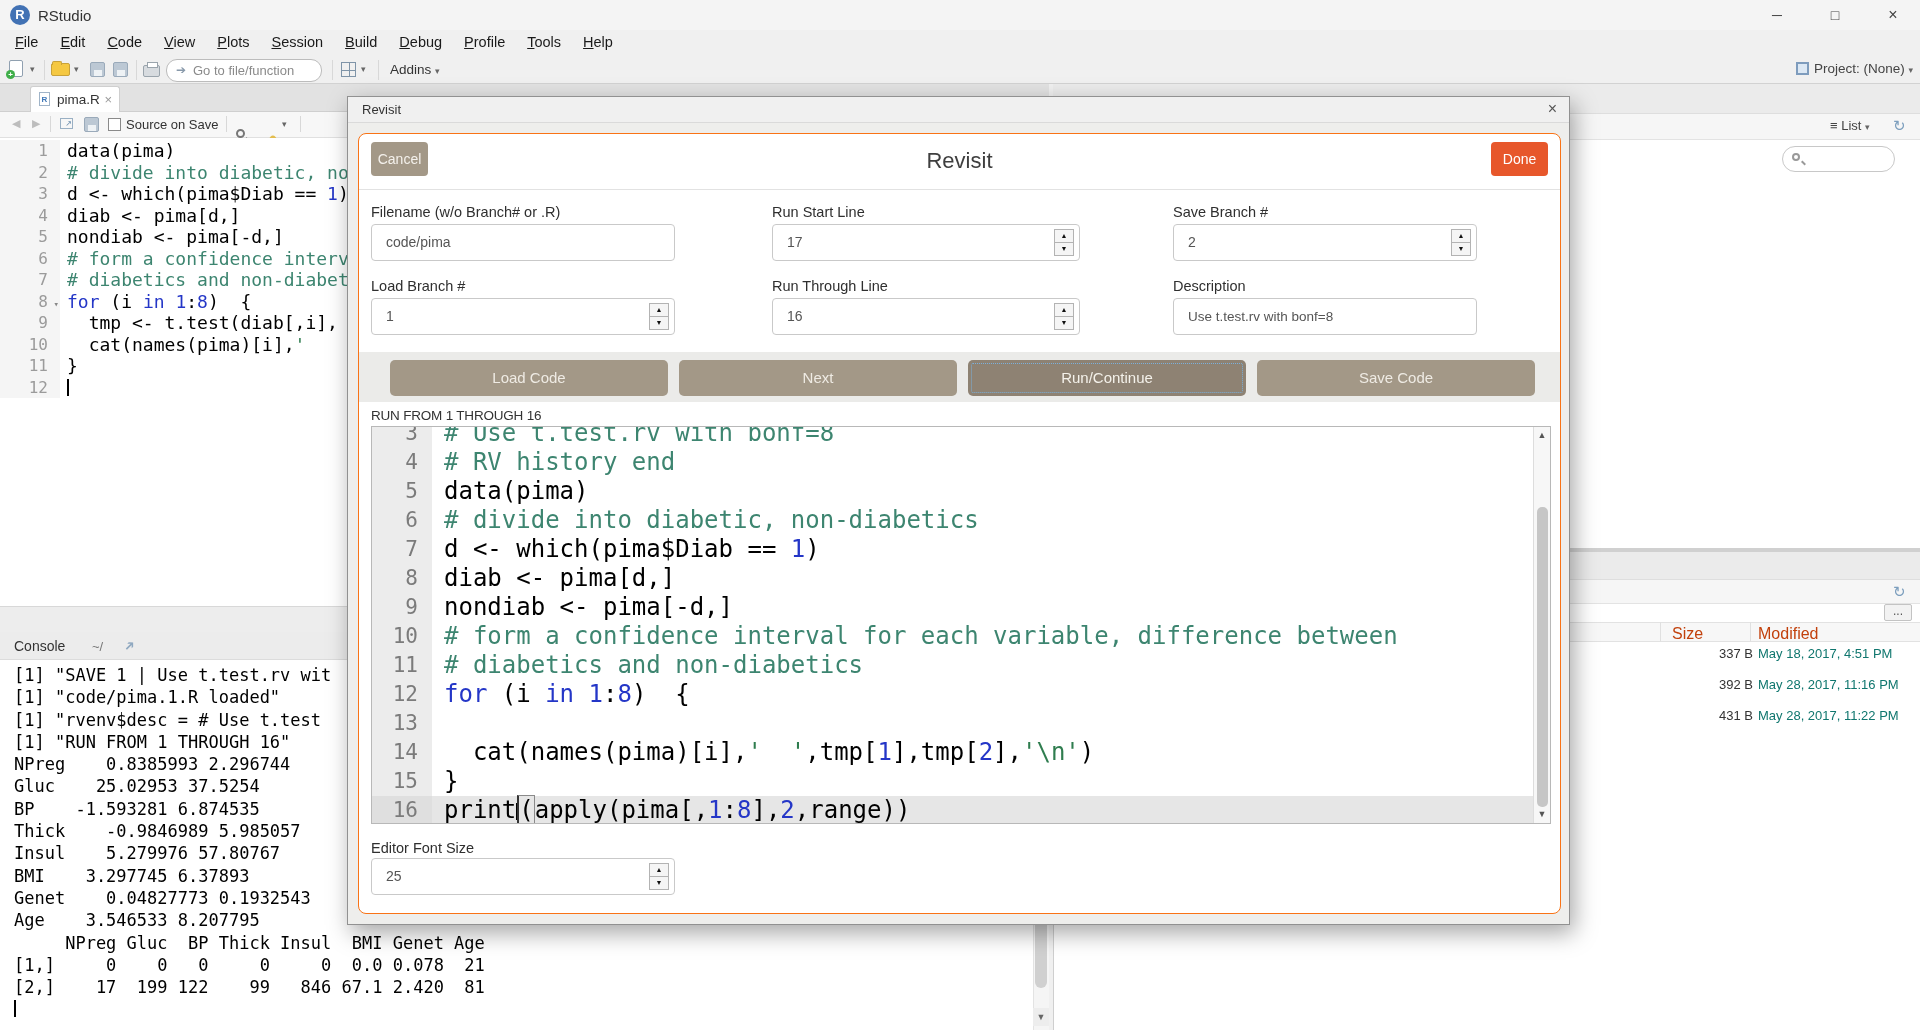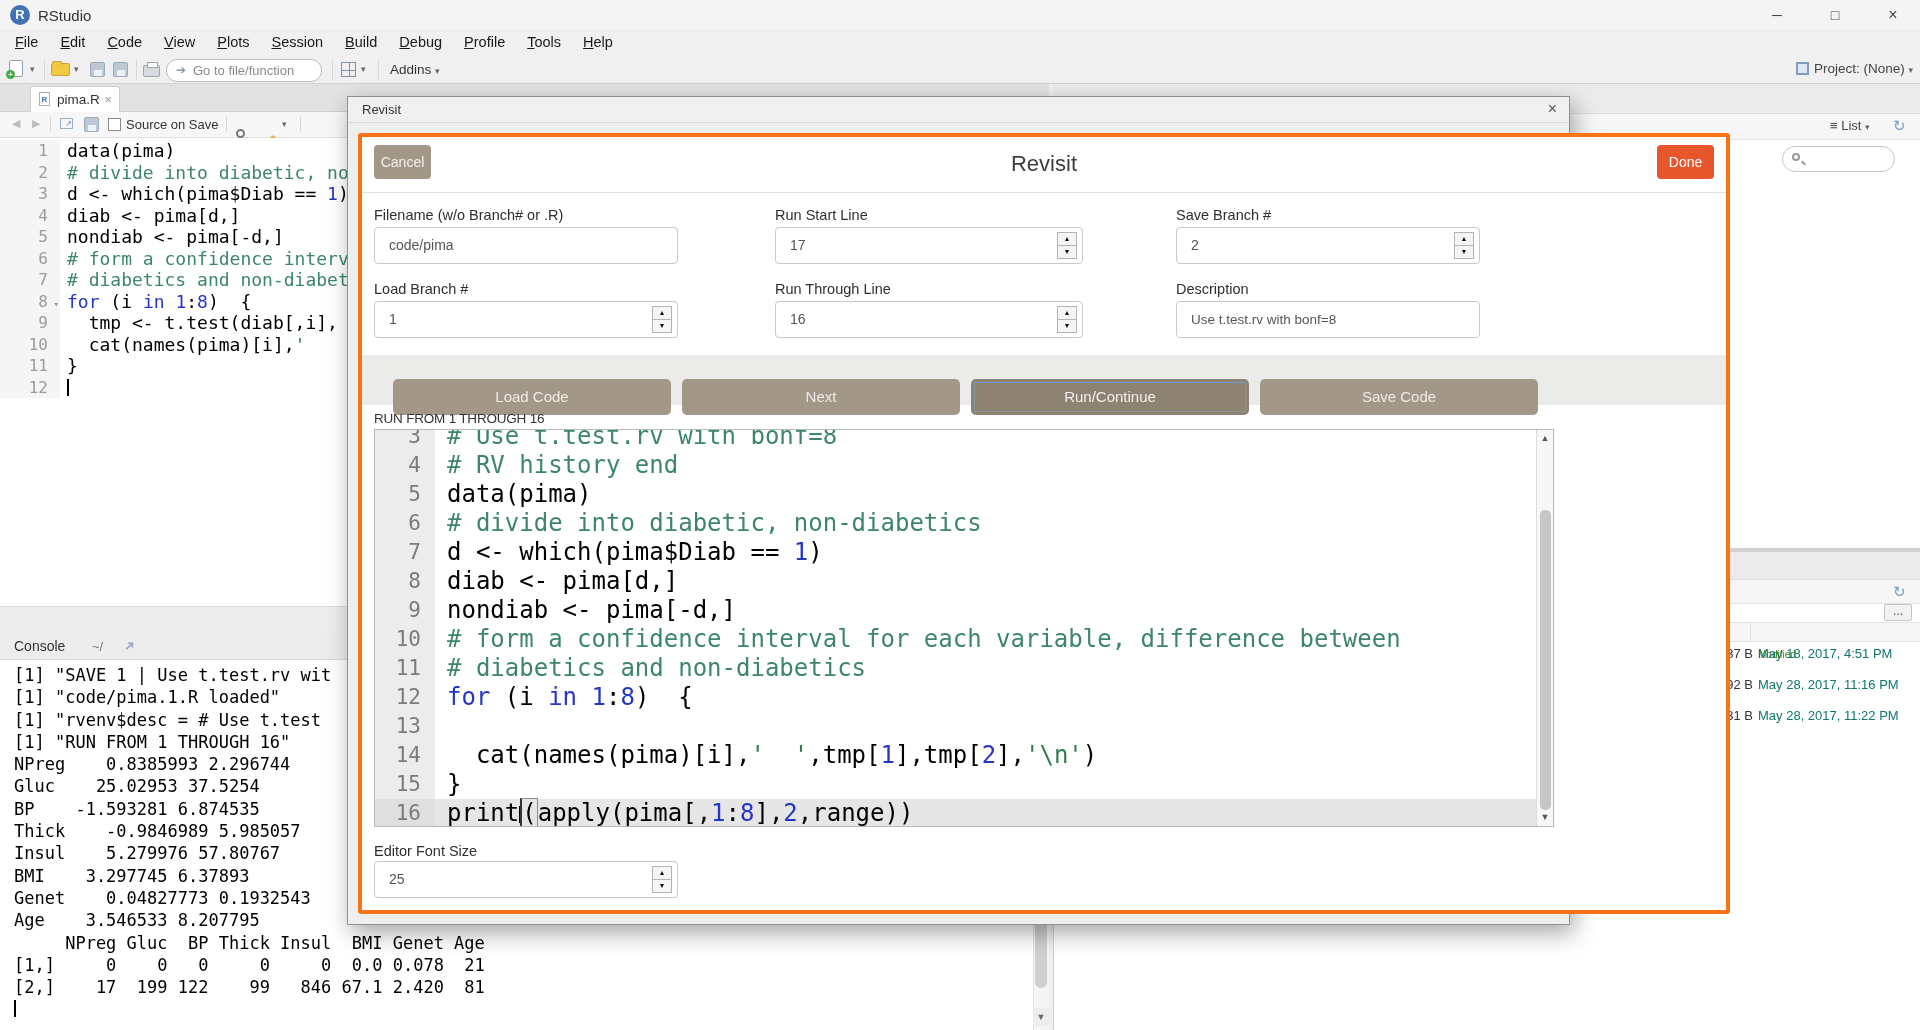--- a/index.html
+++ b/index.html
@@ -88,47 +88,47 @@
   #env-list{left:1830px;top:118px;font-size:13px;color:#444;}
   .refresh{color:#7d9fbe;font-size:15px;}
   #env-search{left:1782px;top:146px;width:113px;height:26px;border:1px solid #c8c8c8;border-radius:13px;background:#fff;}
   .mag-sm{position:absolute;left:1792px;top:153px;width:8px;height:8px;border:2px solid #999;border-radius:50%;}
   .mag-sm:after{content:"";position:absolute;left:7px;top:7px;width:5px;height:2px;background:#999;transform:rotate(45deg);}
   #pane-div{left:1053px;top:548px;width:867px;height:4px;background:#d0d0d0;}
   #files-toolbar{left:1053px;top:580px;width:867px;height:24px;background:#f6f6f6;border-bottom:1px solid #e3e3e3;}
   #files-more{left:1884px;top:604px;width:28px;height:17px;border:1px solid #c3c3c3;background:#f2f2f2;border-radius:2px;
     font-size:12px;color:#555;text-align:center;line-height:13px;}
   #files-header{left:1053px;top:622px;width:867px;height:20px;background:#f7f7f7;border-top:1px solid #e2e2e2;border-bottom:1px solid #e2e2e2;}
-  .col-lab{position:absolute;font-size:10px;color:#4d7c0f;top:625px;margin-top:24px;}
+  .col-lab{position:absolute;font-size:16px;color:#c2410c;top:625px;}
   .vsep{position:absolute;top:622px;width:1px;height:20px;background:#e0e0e0;}
   .file-row{position:absolute;left:1053px;width:867px;height:29px;}
   .f-size{position:absolute;left:600px;width:100px;text-align:right;font-size:13px;color:#333;top:6px;}
   .f-mod{position:absolute;left:705px;font-size:13px;color:#0f766e;top:6px;}
 
   
   #dialog{left:347px;top:96px;width:1223px;height:829px;background:#eeeeec;border:1px solid #919191;
     box-shadow:4px 8px 22px rgba(0,0,0,0.35);}
   #dlg-cap{left:0;top:0;width:100%;height:26px;background:#f0f0f0;border-bottom:1px solid #dadada;}
   #dlg-cap-title{left:14px;top:5px;font-size:13px;color:#333;}
   #dlg-close{right:12px;top:3px;font-size:16px;color:#555;}
-  #dlg-panel{left:10px;top:36px;width:1372px;height:781px;background:#fff;border:4px solid #f97316;border-radius:3px;overflow:hidden;}
+  #dlg-panel{left:10px;top:36px;width:1203px;height:781px;background:#fff;border:1px solid #f97316;border-radius:8px;overflow:hidden;}
   .dbtn{position:absolute;height:34px;border-radius:4px;color:#fff;font-size:14px;text-align:center;line-height:34px;}
   #dlg-cancel{left:12px;top:8px;width:57px;background:var(--taupe);color:#f4f1ec;}
   #dlg-done{right:12px;top:8px;width:57px;background:var(--accent);}
   #dlg-title{left:0;top:14px;width:100%;text-align:center;font-size:22px;color:#3f3f3f;}
   #dlg-hr{left:0;top:55px;width:100%;height:1px;background:#e2e2e2;}
   .fld-lab{position:absolute;font-size:14.5px;color:#2f2f2f;}
   .fld{position:absolute;height:37px;background:#fff;border:1px solid #c9c9c9;border-radius:4px;font-size:14px;color:#555;
     line-height:35px;padding-left:14px;white-space:nowrap;overflow:hidden;}
   .spin{position:absolute;right:5px;top:4px;width:20px;height:27px;display:flex;flex-direction:column;}
   .spin span{flex:1;border:1px solid #b3b3b3;background:#f5f5f5;font-size:7px;color:#111;text-align:center;line-height:12px;}
   .spin span:last-child{margin-top:-1px;}
   #btn-strip{left:0;top:218px;width:100%;height:50px;background:#ebebe9;}
   .dlg-btn{position:absolute;top:8px;width:278px;height:36px;border-radius:5px;background:var(--taupe);
-    color:#efebe4;font-size:15px;text-align:center;line-height:36px;margin-top:16px;}
+    color:#efebe4;font-size:15px;text-align:center;line-height:36px;}
   .dlg-btn.active{background:var(--taupe-act);outline:1px dotted #7ab0dc;outline-offset:-4px;color:#f4f1ea;}
   #run-label{left:12px;top:274px;font-size:13.5px;color:#333;letter-spacing:-0.2px;}
   #dlg-codebox{left:12px;top:292px;width:1180px;height:398px;border:1px solid #b8b8b8;background:#fff;overflow:hidden;}
   #dlg-code-inner{position:absolute;left:0;top:-8px;width:1163px;}
   .dlg-row{display:flex;height:29px;font-family:"DejaVu Sans Mono",monospace;font-size:24px;line-height:29px;white-space:pre;}
   .dlg-row .gut{width:60px;background:#ececec;color:#7b7b7b;font-size:21px;text-align:right;padding-right:14px;flex:none;}
   .dlg-row .ctext{padding-left:12px;color:#000;}
   .dlg-row.active{background:#e6e6e6;}
   .dlg-row.active .gut{background:#dfdfdf;}
   #dlg-scroll{position:absolute;right:0;top:0;width:17px;height:100%;background:#f7f7f7;border-left:1px solid #ddd;}

